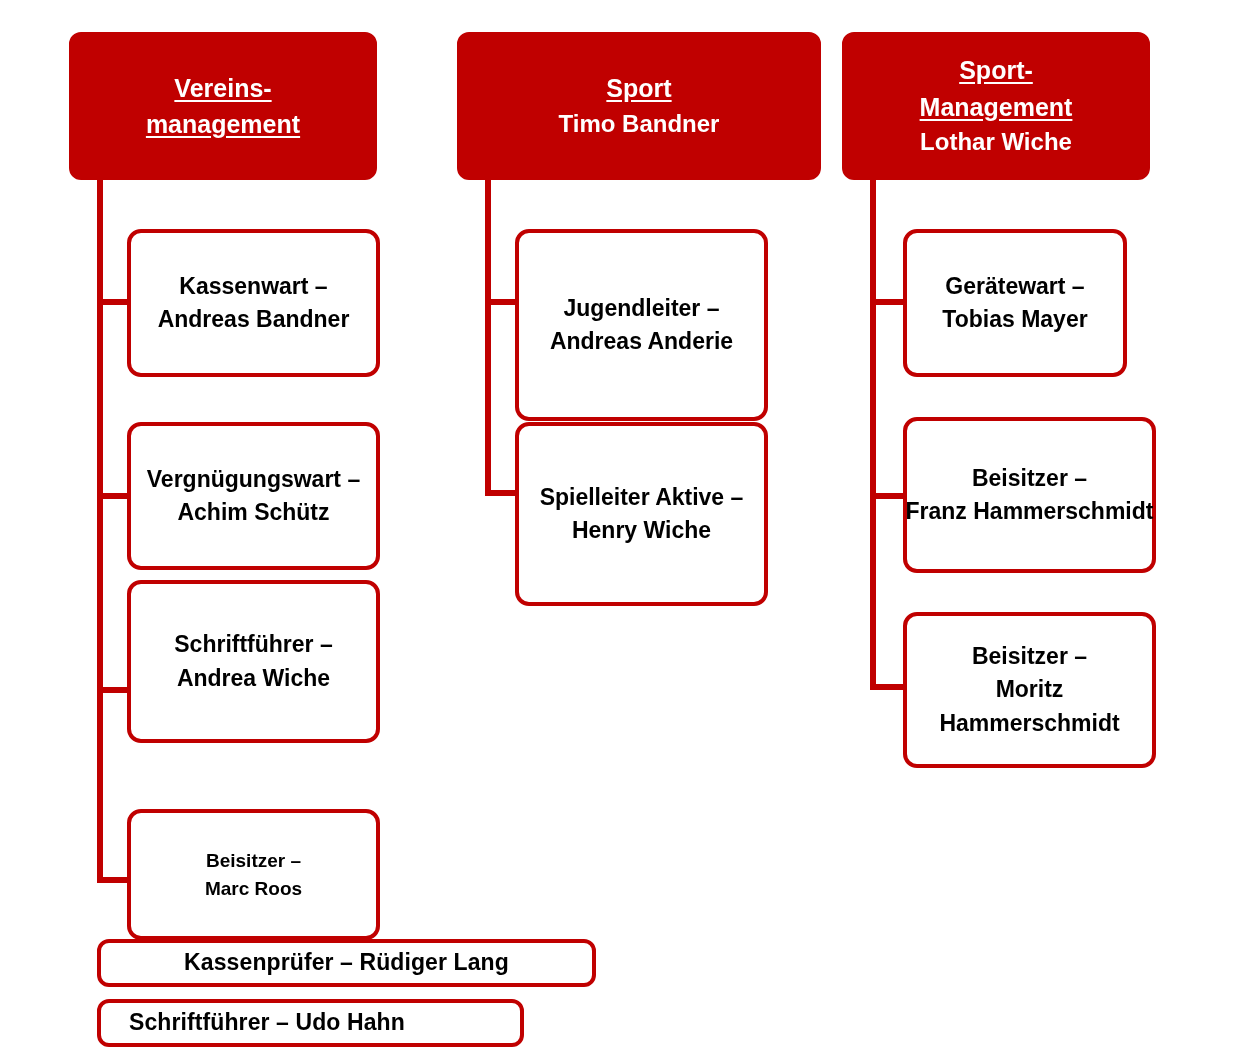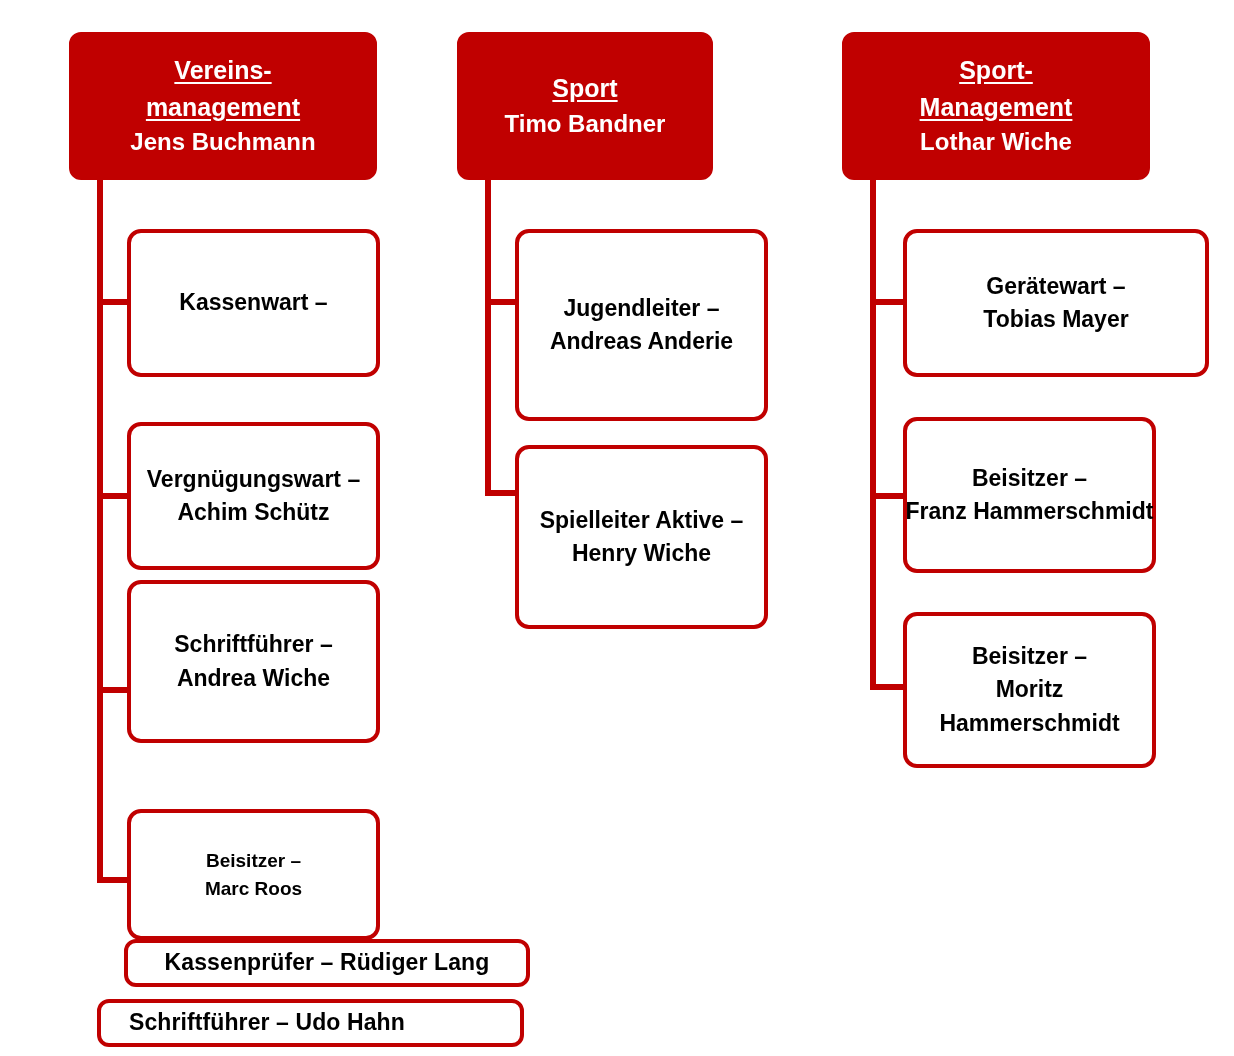--- a/index.html
+++ b/index.html
@@ -71,25 +71,25 @@
   <div class="connector" style="left:97px; top:299px; width:32px; height:6px;"></div>
   <div class="connector" style="left:97px; top:493px; width:32px; height:6px;"></div>
   <div class="connector" style="left:97px; top:687px; width:32px; height:6px;"></div>
   <div class="connector" style="left:97px; top:877px; width:32px; height:6px;"></div>
 
   <div class="node header" style="left:69px; top:32px; width:308px; height:148px;">
     <span class="title">
       <span class="hdr-line" style="font-size:25px;">Vereins-</span>
       <span class="hdr-line" style="font-size:25px;">management</span>
     </span>
-    <span class="hdr-line" style="font-size:24px;">Jens Buchmann</span>
   </div>
 
   <div class="node lvl1" style="left:127px; top:229px; width:253px; height:148px;">
     <span class="line">Kassenwart –</span>
+    <span class="line">Andreas Bandner</span>
   </div>
 
   <div class="node lvl1" style="left:127px; top:422px; width:253px; height:148px;">
     <span class="line">Vergnügungswart –</span>
     <span class="line">Achim Schütz</span>
   </div>
 
   <div class="node lvl1" style="left:127px; top:580px; width:253px; height:163px;">
     <span class="line">Schriftführer –</span>
     <span class="line">Andrea Wiche</span>
@@ -97,67 +97,67 @@
 
   <div class="node lvl2" style="left:127px; top:809px; width:253px; height:131px;">
     <span class="line">Beisitzer –</span>
     <span class="line">Marc Roos</span>
   </div>
 
   <div class="connector" style="left:485px; top:180px; width:6px; height:316px;"></div>
   <div class="connector" style="left:485px; top:299px; width:32px; height:6px;"></div>
   <div class="connector" style="left:485px; top:490px; width:32px; height:6px;"></div>
 
-  <div class="node header" style="left:457px; top:32px; width:256px; height:148px;">
+  <div class="node header" style="left:457px; top:32px; width:364px; height:148px;">
     <span class="title">
       <span class="hdr-line" style="font-size:25px;">Sport</span>
     </span>
     <span class="hdr-line" style="font-size:24px;">Timo Bandner</span>
   </div>
 
   <div class="node lvl1" style="left:515px; top:229px; width:253px; height:192px;">
     <span class="line">Jugendleiter –</span>
     <span class="line">Andreas Anderie</span>
   </div>
 
-  <div class="node lvl1" style="left:515px; top:422px; width:253px; height:184px;margin-top:23px;">
+  <div class="node lvl1" style="left:515px; top:422px; width:253px; height:184px;">
     <span class="line">Spielleiter Aktive –</span>
     <span class="line">Henry Wiche</span>
   </div>
 
   <div class="connector" style="left:870px; top:180px; width:6px; height:510px;"></div>
   <div class="connector" style="left:870px; top:299px; width:35px; height:6px;"></div>
   <div class="connector" style="left:870px; top:493px; width:35px; height:6px;"></div>
   <div class="connector" style="left:870px; top:684px; width:35px; height:6px;"></div>
 
   <div class="node header" style="left:842px; top:32px; width:308px; height:148px;">
     <span class="title">
       <span class="hdr-line" style="font-size:25px;">Sport-</span>
       <span class="hdr-line" style="font-size:25px;">Management</span>
     </span>
     <span class="hdr-line" style="font-size:24px;">Lothar Wiche</span>
   </div>
 
-  <div class="node lvl1" style="left:903px; top:229px; width:306px; height:148px;align-items:center;">
+  <div class="node lvl1" style="left:903px; top:229px; width:224px; height:148px;align-items:center;">
     <span class="line">Gerätewart –</span>
     <span class="line">Tobias Mayer</span>
   </div>
 
   <div class="node lvl1" style="left:903px; top:417px; width:253px; height:156px;">
     <span class="line">Beisitzer –</span>
     <span class="line">Franz Hammerschmidt</span>
   </div>
 
   <div class="node lvl1" style="left:903px; top:612px; width:253px; height:156px;">
     <span class="line">Beisitzer –</span>
     <span class="line">Moritz</span>
     <span class="line">Hammerschmidt</span>
   </div>
 
-  <div class="node wide" style="left:97px; top:939px; width:406px; height:48px; border-radius:12px;margin-left:27px;">
+  <div class="node wide" style="left:97px; top:939px; width:499px; height:48px; border-radius:12px;">
     <span class="line">Kassenprüfer – Rüdiger Lang</span>
   </div>
 
   <div class="node wide" style="left:97px; top:999px; width:427px; height:48px; border-radius:12px; align-items:flex-start; padding-left:28px;">
     <span class="line">Schriftführer –  Udo Hahn</span>
   </div>
 
 </div>
 
 </body></html>

